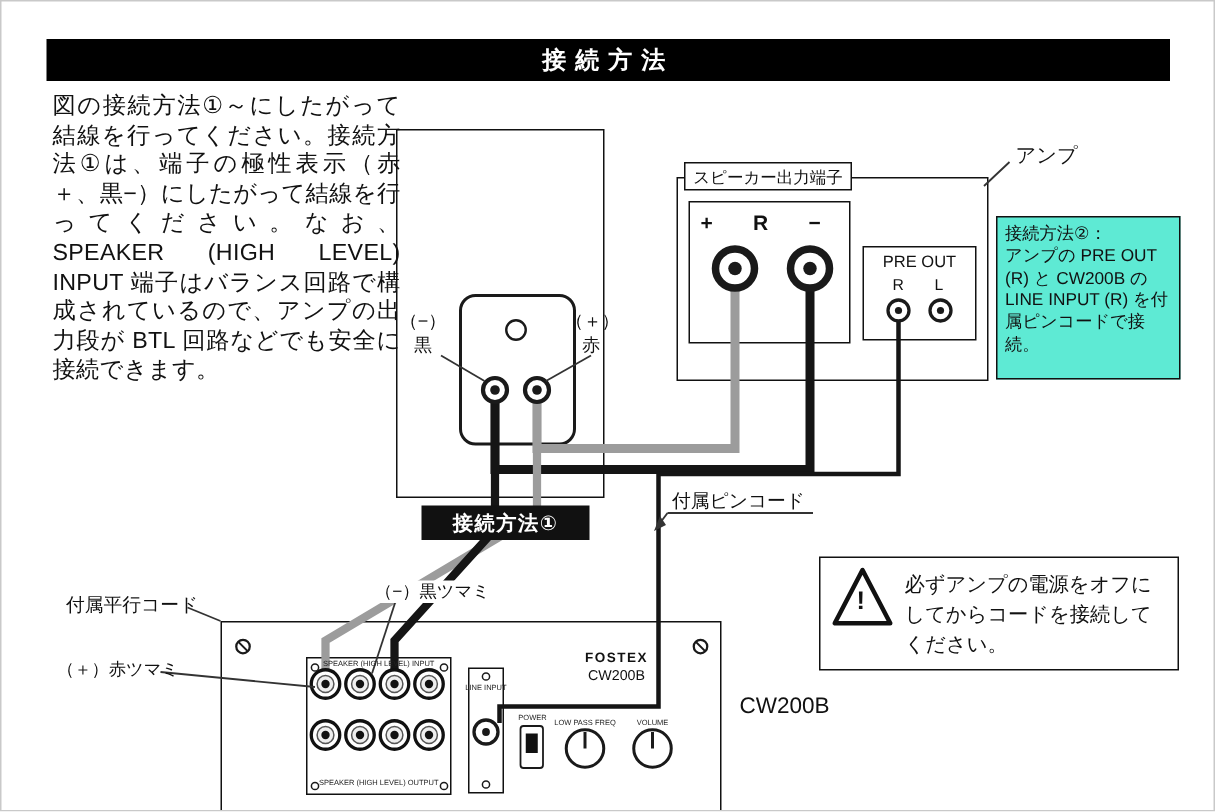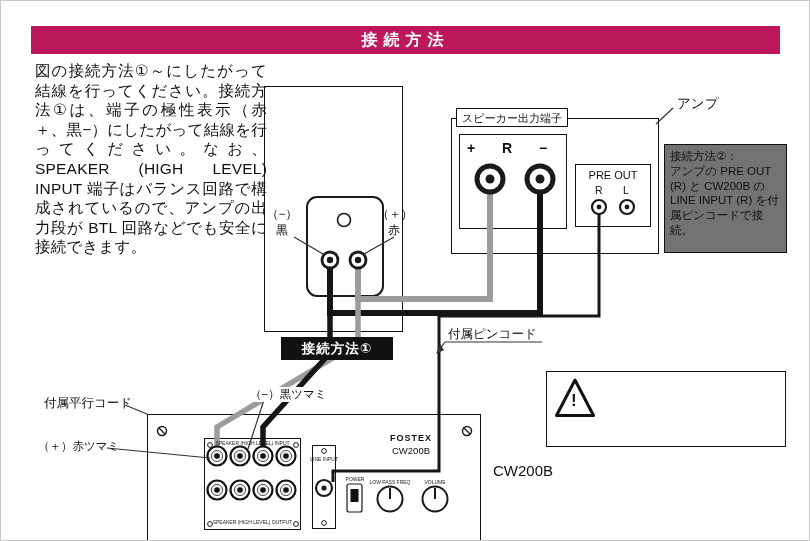--- a/index.html
+++ b/index.html
@@ -4,29 +4,29 @@
 <style>
   html,body{margin:0;padding:0;background:#fff;}
   #canvas{
     position:relative;width:810px;height:541px;background:#ffffff;
     font-family:"Liberation Sans","DejaVu Sans",sans-serif;color:#111;
     overflow:hidden;border:1px solid #c9c9c9;box-sizing:border-box;
   }
   .pre{white-space:pre-line;}
   .header{
     position:absolute;left:30px;top:25px;width:749px;height:28px;
-    background:#be185d;color:#fff;display:flex;align-items:center;justify-content:center;
+    background:#000000;color:#fff;display:flex;align-items:center;justify-content:center;
     font-size:16px;font-weight:bold;letter-spacing:6px;z-index:2;
   }
   .intro{
     position:absolute;left:34px;top:60px;width:232px;
     font-size:15.5px;line-height:19.6px;letter-spacing:0.2px;text-align:justify;z-index:2;
   }
   .notebox{
-    position:absolute;border:1.3px solid #111;background:#737373;z-index:2;
+    position:absolute;border:1.3px solid #111;background:#5eead4;z-index:2;
     padding:4px 5px;box-sizing:border-box;
   }
   .notebox.m1{left:38px;top:283px;width:169px;height:98px;font-size:12px;line-height:15.4px;}
   .notebox.m2{left:663px;top:143px;width:123px;height:109px;font-size:11.5px;line-height:14.8px;}
   .outline{position:absolute;border:1.5px solid #111;background:#fff;box-sizing:border-box;z-index:1;}
   .thin{border-width:1px;}
   .lbl{position:absolute;z-index:10;color:#111;}
   .badge{
     position:absolute;width:112px;height:23px;background:#111;color:#fff;z-index:12;
     display:flex;align-items:center;justify-content:center;font-size:13.5px;font-weight:600;letter-spacing:1px;
@@ -85,20 +85,21 @@
   <div class="lbl ctr" style="left:370px;top:432px;width:80px;font-size:9px;font-weight:bold;letter-spacing:1px;z-index:6;text-align:center;">FOSTEX</div>
   <div class="lbl ctr" style="left:370px;top:444px;width:80px;font-size:9.5px;z-index:6;">CW200B</div>
   <div class="lbl tiny ctr" style="left:339px;top:475px;width:30px;z-index:6;">POWER</div>
   <div class="lbl tiny ctr" style="left:364px;top:478px;width:50px;z-index:6;">LOW PASS FREQ</div>
   <div class="lbl tiny ctr" style="left:409px;top:478px;width:50px;z-index:6;">VOLUME</div>
 
   <div class="lbl" style="left:492px;top:461px;font-size:15px;">CW200B</div>
 
   <div class="outline" style="left:545px;top:370px;width:240px;height:76px;"></div>
   <div class="lbl" style="left:570px;top:390px;font-size:17px;font-weight:bold;">!</div>
+  <div class="lbl" style="left:602px;top:379px;width:176px;font-size:13.5px;line-height:20px;">必ずアンプの電源をオフにしてからコードを接続してください。</div>
 
   <svg class="overlay" width="810" height="541" viewBox="0 0 810 541">
 
     <g>
       <rect x="306" y="196" width="76" height="99" rx="10" fill="#fff" stroke="#1a1a1a" stroke-width="2"></rect>
       <circle cx="343" cy="219" r="6.5" fill="#fff" stroke="#1a1a1a" stroke-width="1.6"></circle>
     </g>
 
     <g fill="none" stroke-linecap="butt" stroke-linejoin="miter">
       <path d="M489,186 L489,298 L357,298 L357,266" stroke="#9c9c9c" stroke-width="6"></path>

